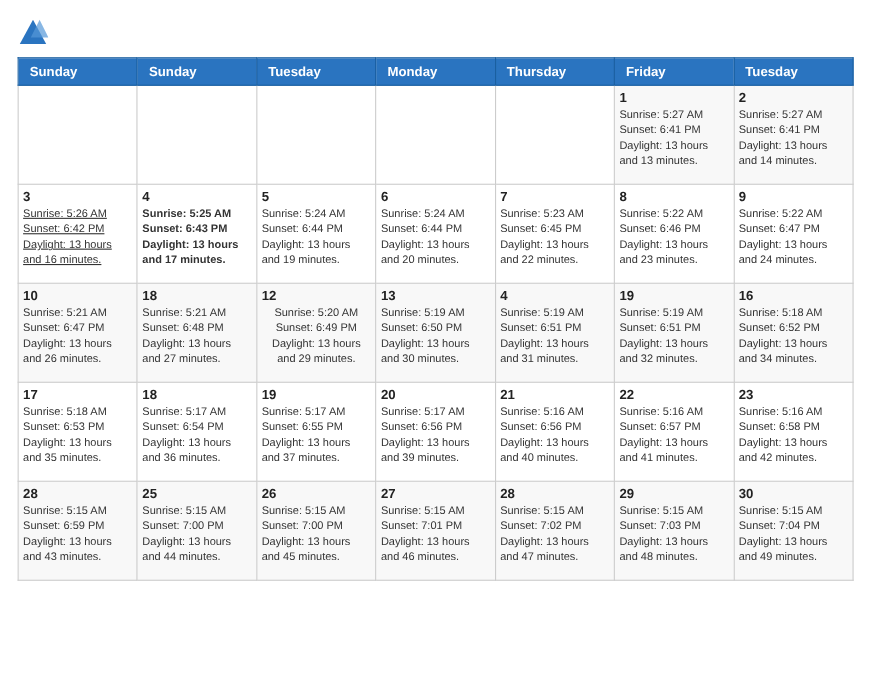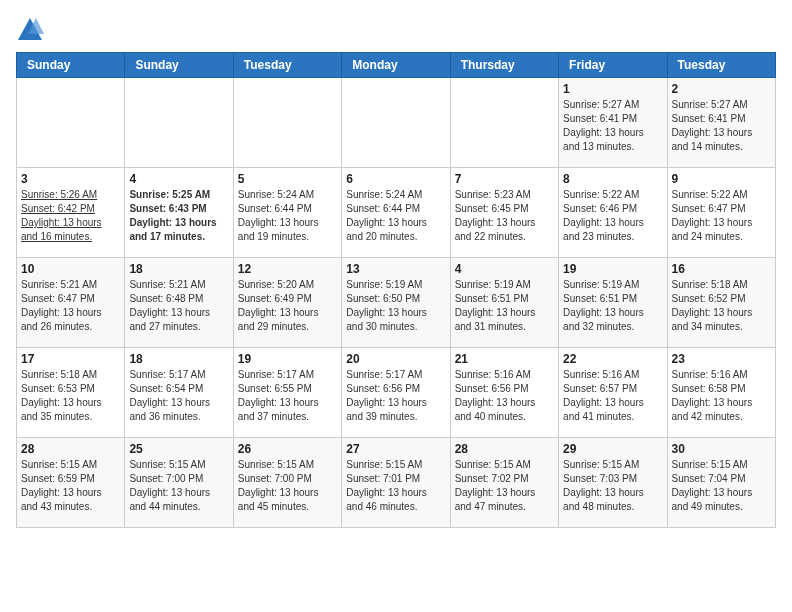--- a/index.html
+++ b/index.html
@@ -209,21 +209,21 @@
         </td>
         <td>
           <span class="day-number">18</span>
           <div class="day-info" style="white-space: pre-line;">Sunrise: 5:21 AM
 Sunset: 6:48 PM
 Daylight: 13 hours
 and 27 minutes.</div>
         </td>
         <td>
           <span class="day-number">12</span>
-          <div class="day-info" style="white-space: pre-line;">Sunrise: 5:20 AM
+          <div class="day-info" style="white-space: pre-line; text-align: center;">Sunrise: 5:20 AM
 Sunset: 6:49 PM
 Daylight: 13 hours
 and 29 minutes.</div>
         </td>
         <td>
           <span class="day-number">13</span>
           <div class="day-info" style="white-space: pre-line;">Sunrise: 5:19 AM
 Sunset: 6:50 PM
 Daylight: 13 hours
 and 30 minutes.</div>

